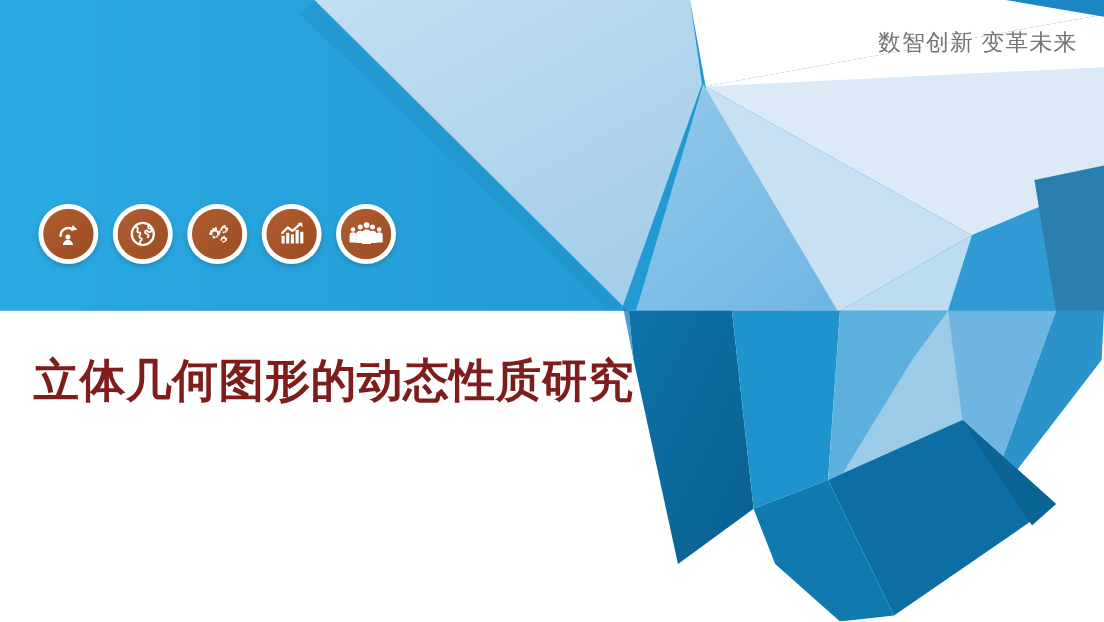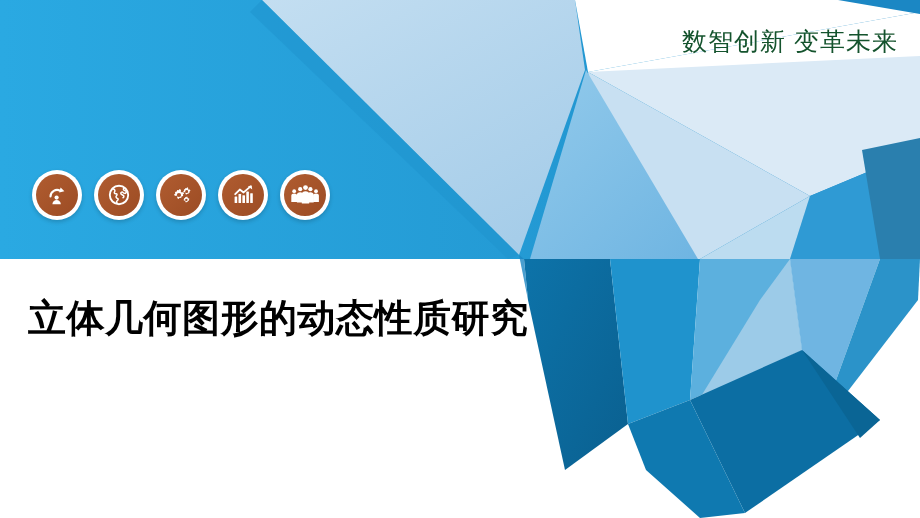--- a/index.html
+++ b/index.html
@@ -26,22 +26,22 @@
     width: 920px;
     height: 518px;
     display: block;
   }
 
   
   #tagline {
     position: absolute;
     top: 26px;
     right: 22px;
-    color: #14532d;
-    font-size: 25px;
+    color: #737373;
+    font-size: 19px;
     letter-spacing: 1px;
     line-height: 1.2;
     white-space: nowrap;
     z-index: 5;
     font-weight: 400;
   }
 
   
   #icon-strip {
     position: absolute;
@@ -76,21 +76,21 @@
 
   
   #title-block {
     position: absolute;
     left: 28px;
     top: 292px;
     width: 520px;
     z-index: 6;
   }
   #main-title {
-    color: #000000;
+    color: #7f1d1d;
     font-size: 38px;
     font-weight: 700;
     line-height: 1.42;
     letter-spacing: 0.5px;
     word-break: break-all;
   }
 </style>
 </head>
 <body>
 

